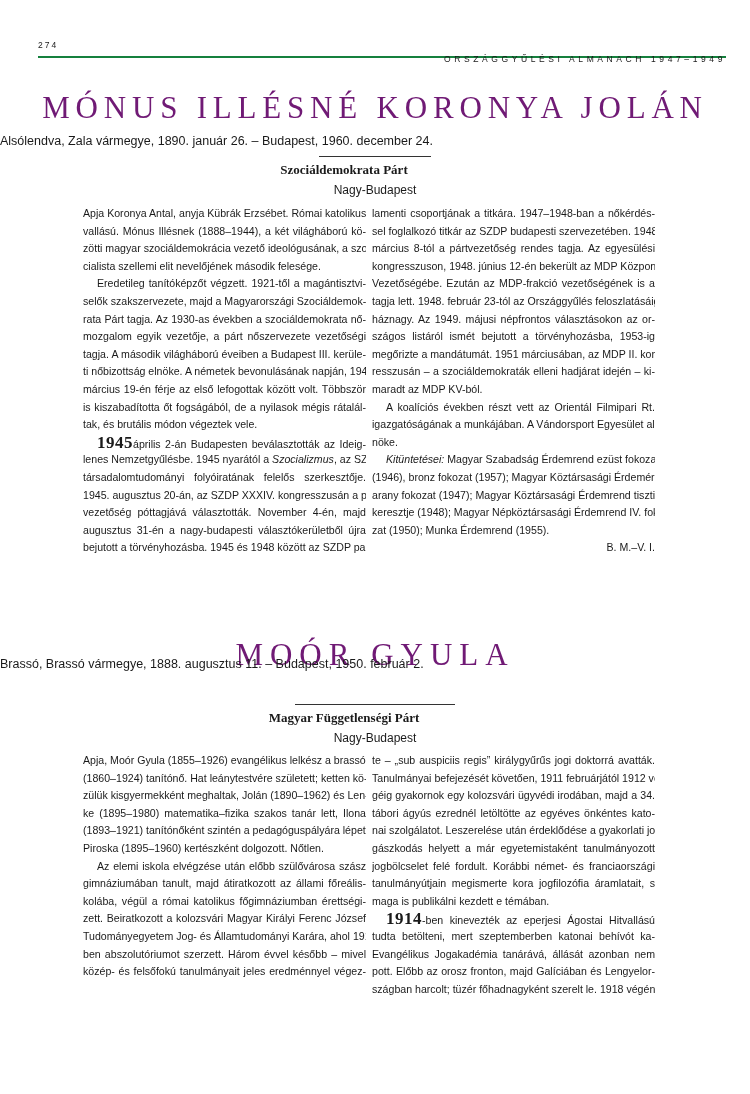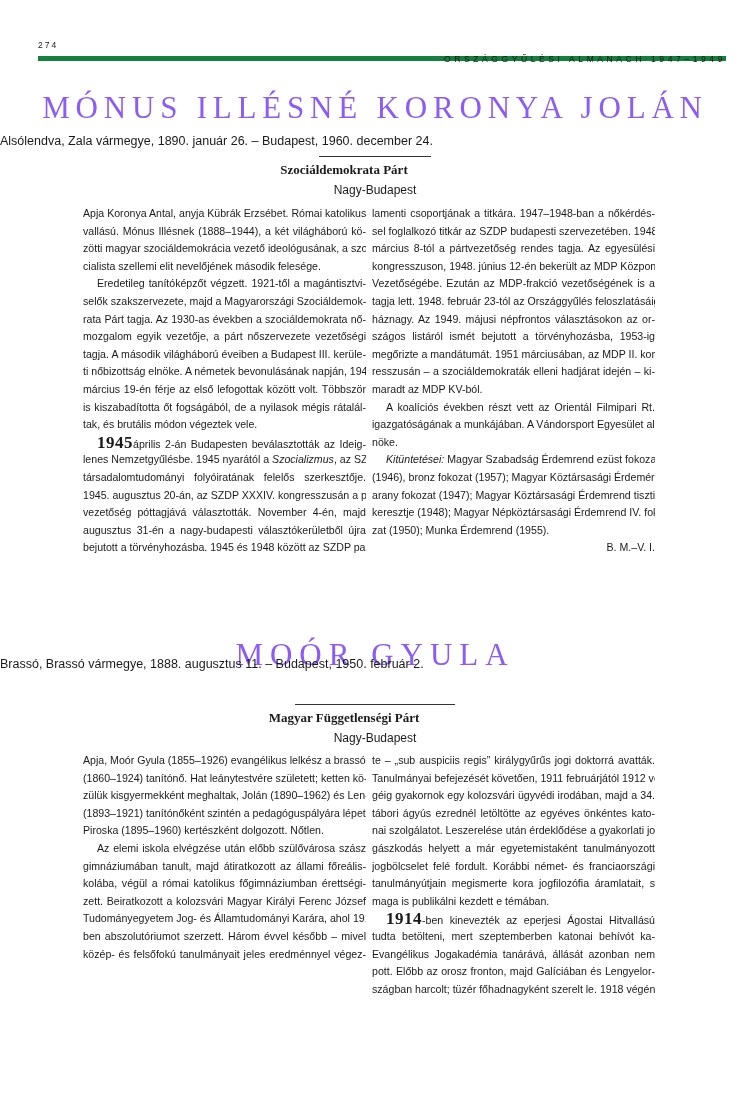--- a/index.html
+++ b/index.html
@@ -1,20 +1,20 @@
 <!DOCTYPE html>
 <html><head>
 <meta charset="utf-8">
 <style>
   html, body { margin: 0; padding: 0; background: #ffffff; }
   body { width: 750px; height: 1094px; position: relative; overflow: hidden; color: #1a1a1a; font-family: "Liberation Sans", "DejaVu Sans", sans-serif; }
-  .header { position: absolute; left: 38px; top: 36px; width: 688px; height: 20px; border-bottom: 5px solid #15803d; }
+  .header { position: absolute; left: 38px; top: 36px; width: 688px; height: 20px; border-bottom: 2px solid #15803d; }
   .page-num { position: absolute; left: 0; top: 4px; font-size: 8.5px; letter-spacing: 2px; }
   .running-title { position: absolute; right: 0; top: 18px; font-size: 8.5px; letter-spacing: 3.6px; }
-  .entry-title { position: absolute; left: 0; width: 750px; text-align: center; font-family: "Liberation Serif", "DejaVu Serif", serif; font-weight: normal; letter-spacing: 6px; color: #8b5cf6; margin: 0; }
+  .entry-title { position: absolute; left: 0; width: 750px; text-align: center; font-family: "Liberation Serif", "DejaVu Serif", serif; font-weight: normal; letter-spacing: 6px; color: #701a75; margin: 0; }
   .t1 { top: 90px; font-size: 31px; letter-spacing: 5.8px; }
   .t2 { top: 637px; font-size: 31px; letter-spacing: 7px; }
   .birth { position: absolute; left: 0; width: 750px; text-align: left; font-size: 12.5px; }
   .b1 { top: 134px; }
   .b2 { top: 657px; }
   .rule { position: absolute; left: 50%; height: 1px; background: #333; }
   .r1 { top: 156px; width: 112px; margin-left: -56px; }
   .r2 { top: 704px; width: 160px; margin-left: -80px; }
   .party { position: absolute; left: 0; width: 688px; text-align: center; font-family: "Liberation Serif", "DejaVu Serif", serif; font-weight: bold; font-size: 13px; }
   .p1 { top: 162px; }
@@ -97,20 +97,21 @@
 <h1 class="entry-title t2">MOÓR GYULA</h1>
 <div class="birth b2">Brassó, Brassó vármegye, 1888. augusztus 11. – Budapest, 1950. február 2.</div>
 <div class="rule r2"></div>
 <div class="party p2">Magyar Függetlenségi Párt</div>
 <div class="district d2">Nagy-Budapest</div>
 
 <div class="col c2l">
   <span class="line">Apja, Moór Gyula (1855–1926) evangélikus lelkész a brassói</span>
   <span class="line">(1860–1924) tanítónő. Hat leánytestvére született; ketten kö-</span>
   <span class="line">zülük kisgyermekként meghaltak, Jolán (1890–1962) és Len-</span>
+  <span class="line">ke (1895–1980) matematika–fizika szakos tanár lett, Ilona</span>
   <span class="line">(1893–1921) tanítónőként szintén a pedagóguspályára lépett,</span>
   <span class="line last">Piroska (1895–1960) kertészként dolgozott. Nőtlen.</span>
   <span class="line indent">Az elemi iskola elvégzése után előbb szülővárosa szász</span>
   <span class="line">gimnáziumában tanult, majd átiratkozott az állami főreális-</span>
   <span class="line">kolába, végül a római katolikus főgimnáziumban érettségi-</span>
   <span class="line">zett. Beiratkozott a kolozsvári Magyar Királyi Ferenc József</span>
   <span class="line">Tudományegyetem Jog- és Államtudományi Karára, ahol 1910-</span>
   <span class="line">ben abszolutóriumot szerzett. Három évvel később – mivel</span>
   <span class="line">közép- és felsőfokú tanulmányait jeles eredménnyel végez-</span>
 </div>

